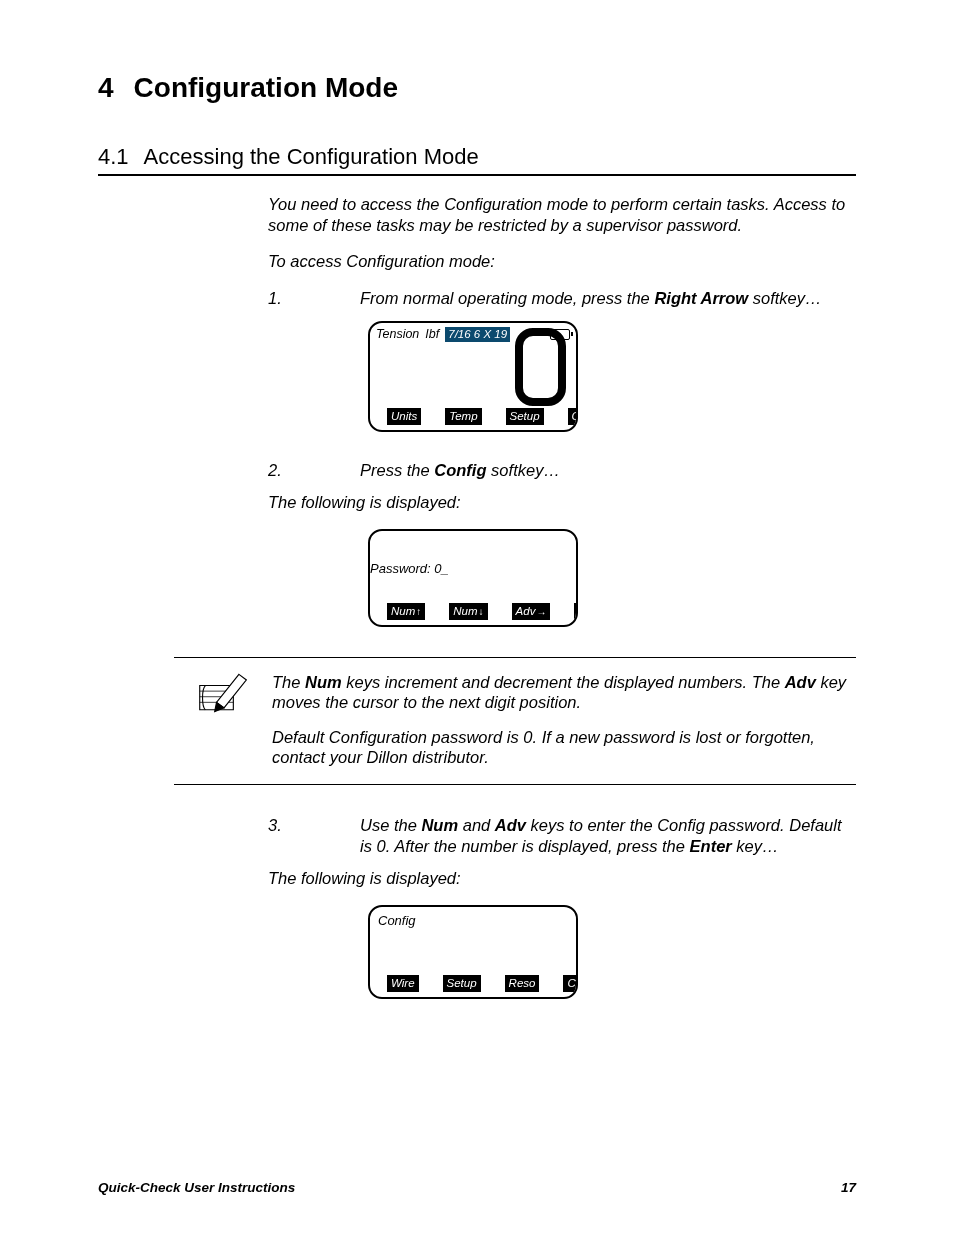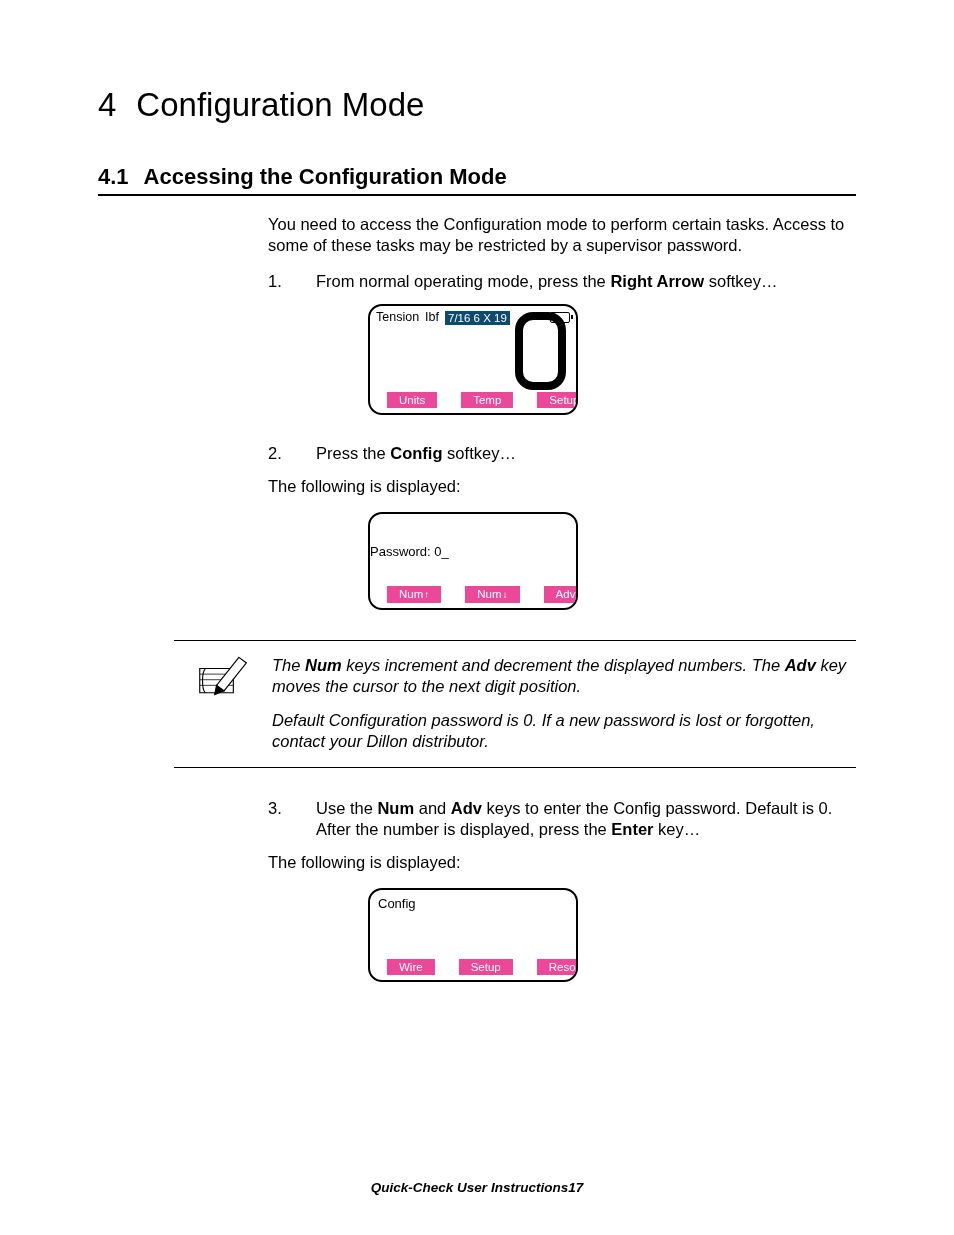--- a/index.html
+++ b/index.html
@@ -10,48 +10,49 @@
     padding: 0;
     font-family: Arial, Helvetica, sans-serif;
     color: #000;
     position: relative;
     box-sizing: border-box;
   }
   .page {
     padding: 72px 98px 0 98px;
   }
   h1.chapter {
-    font-size: 33px;
-    font-weight: 400;
-    margin: 14px 0 40px 0;
+    font-size: 28px;
+    font-weight: 700;
+    margin: 0 0 40px 0;
     font-family: Arial, sans-serif;
     letter-spacing: 0;
   }
   h1.chapter .num {
     margin-right: 20px;
   }
   h2.section {
     font-size: 22px;
-    font-weight: 700;
+    font-weight: 400;
     margin: 0 0 4px 0;
   }
   h2.section .num { margin-right: 15px; }
   .rule { border-top: 2px solid #000; margin-bottom: 18px; }
   .body-text {
     margin-left: 170px;
     font-size: 16.5px;
     line-height: 1.25;
+    font-style: italic;
   }
   .body-text p { margin: 0 0 16px 0; }
   .step {
     display: flex;
     margin-bottom: 12px;
   }
   .step-num { width: 48px; flex-shrink: 0; }
-  .step-txt { flex: 1; }
+  .step-txt { flex: 1; margin-left: 44px; }
   .indent-sub {
     margin-left: 48px;
     margin-bottom: 14px;
   }
   .lcd {
     border: 2px solid #000;
     border-radius: 14px;
     width: 206px;
     margin-left: 100px;
     margin-bottom: 28px;
@@ -68,25 +69,25 @@
   .lcd-top .rev { background:#0c4a6e; color:#fff; padding: 0 3px; font-size:11.5px; }
   .lcd-mid { height: 64px; position: relative; }
   .lcd-mid.small { height: 44px; }
   .lcd-softkeys {
     display: flex;
     padding: 2px 5px 5px 5px;
     gap: 0;
   }
   .sk {
     flex:1;
-    background:#ec4899;
+    background:#000000;
     color:#fff;
     font-size:11.5px;
     text-align:center;
-    padding: 1px 12px;
+    padding: 1px 4px;
     margin: 0 12px;
     display:flex;
     align-items:center;
     justify-content:center;
     gap:1px;
   }
   .big-zero {
     position:absolute;
     right:10px;
     top:-14px;
@@ -120,21 +121,21 @@
   .note-text { font-style: italic; font-size: 16.5px; line-height:1.25; flex:1; }
   .note-text p { margin: 0 0 14px 0; }
   .note-text p:last-child { margin-bottom:2px; }
   
   .footer {
     position: absolute;
     bottom: 40px;
     left: 98px;
     right: 98px;
     display: flex;
-    justify-content: center;
+    justify-content: space-between;
     font-size: 13.5px;
     font-style: italic;
     font-weight: bold;
   }
   .lcd3 .lcd-top2 {
     font-size: 13px;
     padding: 6px 8px 0 8px;
   }
 </style>
 </head>
@@ -145,20 +146,21 @@
     <span class="num">4</span><span>Configuration Mode</span>
   </h1>
 
   <h2 class="section">
     <span class="num">4.1</span><span>Accessing the Configuration Mode</span>
   </h2>
   <div class="rule"></div>
 
   <div class="body-text">
     <p>You need to access the Configuration mode to perform certain tasks. Access to some of these tasks may be restricted by a supervisor password.</p>
+    <p>To access Configuration mode:</p>
 
     <div class="step">
       <div class="step-num">1.</div>
       <div class="step-txt">
         <span>From normal operating mode, press the </span><b>Right Arrow</b><span> softkey…</span>
       </div>
     </div>
 
     <div class="lcd">
       <div class="lcd-top">

